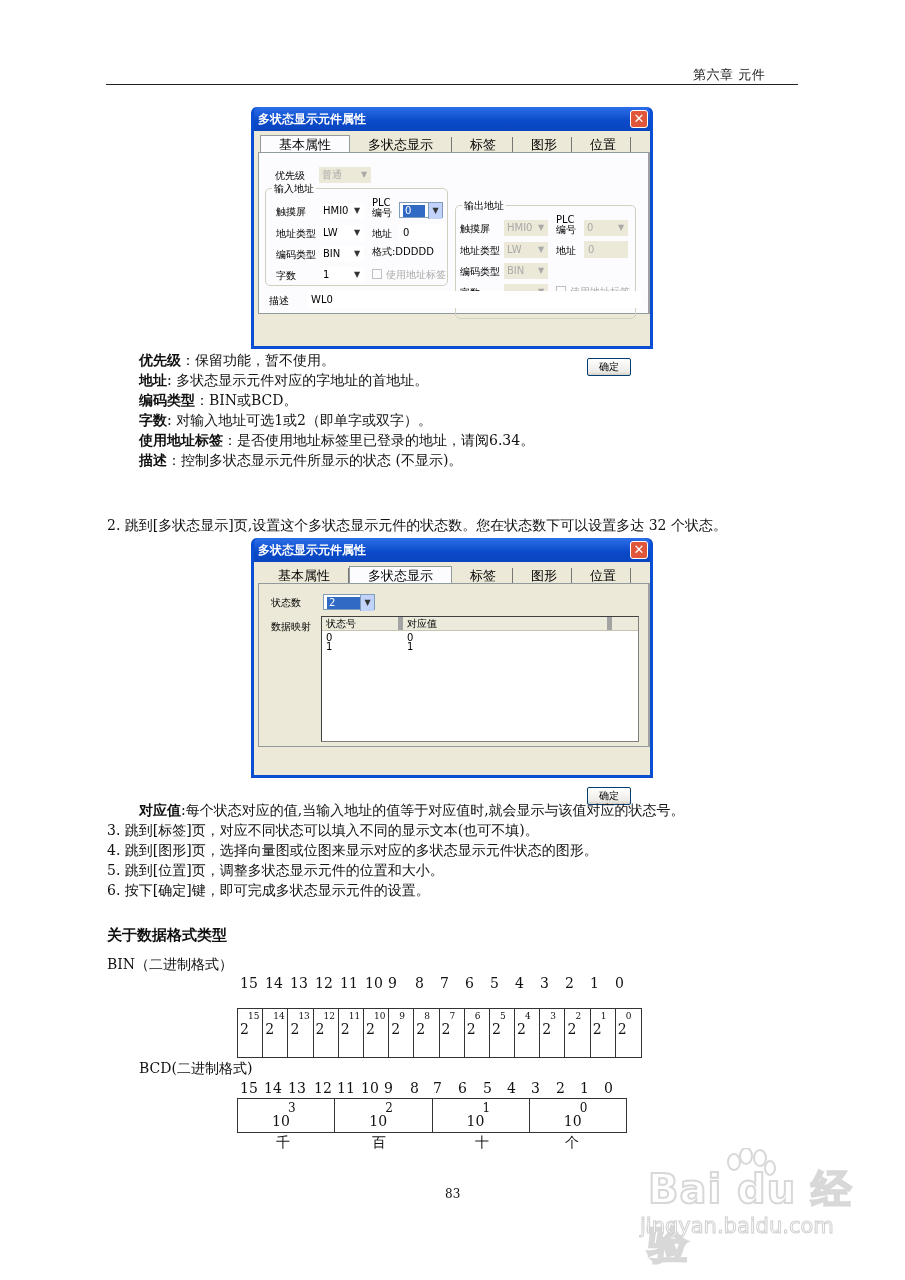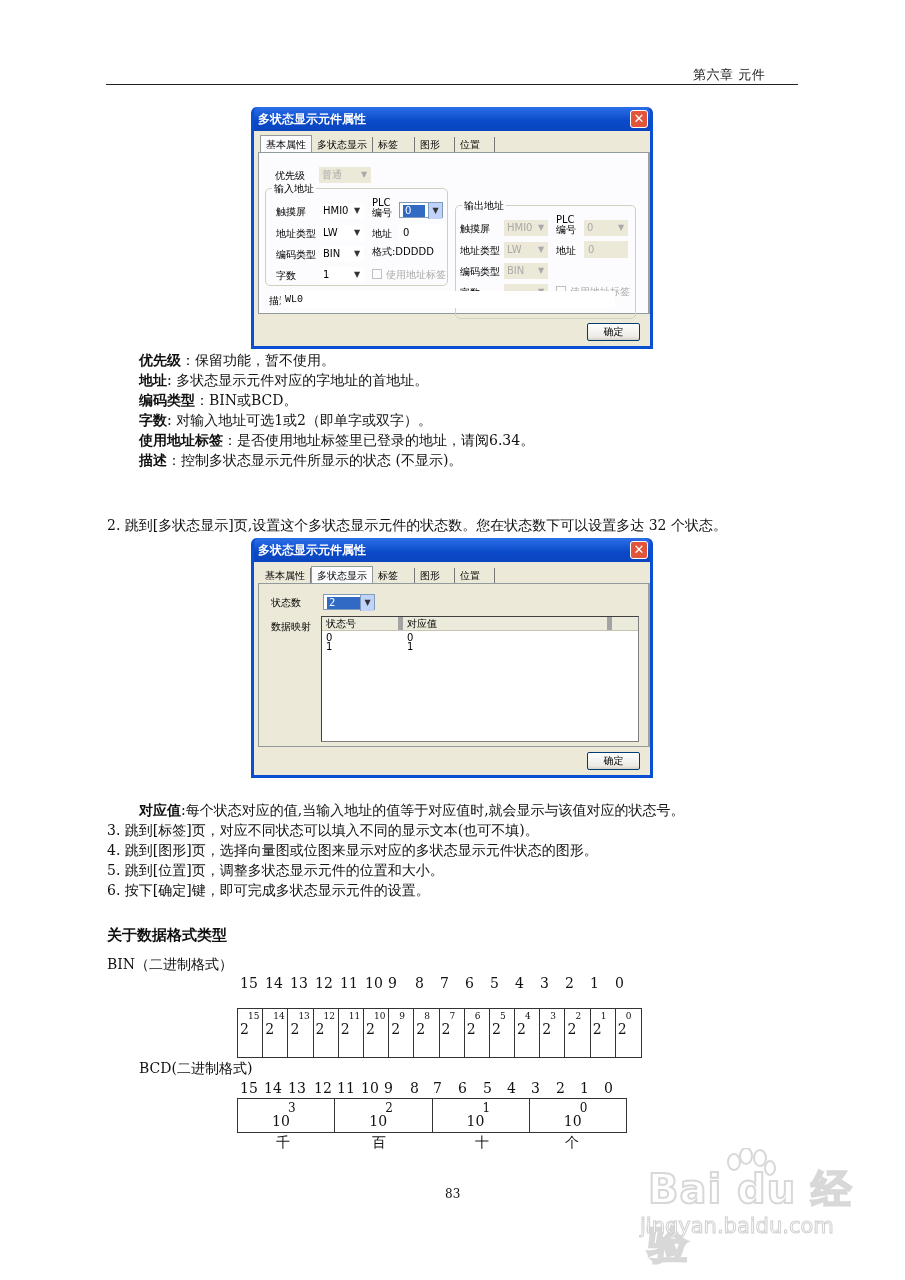--- a/index.html
+++ b/index.html
@@ -10,38 +10,38 @@
   
   .running-head { left: 693px; top: 66px; font-size: 13px; letter-spacing: 0.5px; color: #222; }
   .head-rule { left: 106px; top: 84px; width: 692px; height: 1px; background: #222; }
 
   
   .dlg { background: #0a4fd1; border-radius: 6px 6px 0 0; padding: 0 3px 3px 3px; }
   .dlg-title { height: 24px; background: linear-gradient(#2c6fe8, #0a49c9 60%, #0a45bd); color: #fff; font-family: "DejaVu Sans", sans-serif; font-size: 12px; font-weight: bold; line-height: 24px; padding-left: 4px; position: relative; border-radius: 5px 5px 0 0; }
   .dlg-close { position: absolute; right: 2px; top: 3px; width: 18px; height: 18px; background: #e1553a; border: 1px solid #fff; border-radius: 3px; color: #fff; font-size: 13px; line-height: 15px; text-align: center; font-weight: bold; }
   .dlg-body { background: #ece9d8; position: relative; font-family: "DejaVu Sans", sans-serif; font-size: 10px; color: #000; }
   .tabs { position: absolute; left: 6px; top: 4px; height: 18px; display: flex; }
-  .tab { height: 16px; padding: 0 5px; line-height: 16px; font-size: 10px; border-right: 1px solid #777; margin-top: 2px; }
+  .tab { height: 16px; padding: 0 18px; line-height: 16px; font-size: 13px; border-right: 1px solid #777; margin-top: 2px; }
   .tab.active { background: #fcfcfe; border: 1px solid #919b9c; border-bottom: none; margin-top: 0; height: 18px; line-height: 18px; }
   .panel { position: absolute; left: 4px; top: 21px; background: #fcfcfe; border: 1px solid #919b9c; border-right: 2px solid #a0a0a0; }
   .field-label { position: absolute; font-size: 10px; white-space: nowrap; }
   .combo { position: absolute; height: 16px; background: #fff; font-size: 10px; line-height: 16px; padding-left: 3px; }
   .combo .arr { position: absolute; right: 0; top: 0; width: 14px; height: 16px; text-align: center; font-size: 8px; line-height: 16px; color: #333; }
   .combo.disabled { background: #ece9d8; color: #aaa; }
   .combo.disabled .arr { color: #aaa; }
   .combo.selected { border: 1px solid #7f9db9; }
   .combo.selected .val { display: inline-block; background: #316ac5; color: #fff; padding: 0 2px; height: 12px; line-height: 12px; margin-top: 1px; }
   .combo.selected .arr { background: #c1d3fb; border-left: 1px solid #7f9db9; }
   .textbox { position: absolute; height: 17px; background: #fff; font-size: 10px; line-height: 17px; padding-left: 4px; }
   .textbox.disabled { background: #ece9d8; color: #aaa; }
   .groupbox { position: absolute; border: 1px solid #d0d0bf; border-radius: 5px; }
   .groupbox .gb-title { position: absolute; left: 6px; top: -7px; background: #fcfcfe; padding: 0 2px; font-size: 10px; }
   .checkbox { position: absolute; font-size: 10px; color: #aaa; white-space: nowrap; }
   .checkbox .box { display: inline-block; width: 10px; height: 10px; border: 1px solid #c0c0c0; vertical-align: -1px; margin-right: 4px; }
-  .ok-btn { position: absolute; width: 53px; height: 18px; border: 1px solid #003c74; background: linear-gradient(#fff, #ecebe6 80%, #d6d0c5); font-size: 10px; line-height: 16px; text-align: center; border-radius: 2px; }
+  .ok-btn { position: absolute; width: 44px; height: 18px; border: 1px solid #003c74; background: linear-gradient(#fff, #ecebe6 80%, #d6d0c5); font-size: 10px; line-height: 16px; text-align: center; border-radius: 2px; margin-top: 35px; }
   .grid { position: absolute; background: #fff; border: 1px solid #7f7f7f; border-top-color: #404040; border-left-color: #404040; }
   .grid-head { display: flex; height: 14px; background: #ebeadb; border-bottom: 1px solid #c7c5b2; font-size: 10px; line-height: 14px; }
   .grid-head div { border-right: 5px solid #a3a3a3; padding-left: 4px; }
   .grid-row { display: flex; font-size: 10px; line-height: 9px; height: 9px; }
   .grid-row div { padding-left: 4px; }
 
   
   .para { font-size: 14px; line-height: 20px; white-space: nowrap; }
   .para b { font-weight: bold; }
   .heading { font-size: 15px; font-weight: bold; }
@@ -167,21 +167,21 @@
         <div class="combo disabled" style="left:48px; top:78px; width:44px;">
           <span></span>
           <span class="arr">▼</span>
         </div>
         <div class="checkbox" style="left:100px; top:79px;">
           <span class="box"></span><span>使用地址标签</span>
         </div>
       </div>
 
       <div class="field-label" style="left:10px; top:141px;">描述</div>
-      <div class="textbox" style="left:22px; top:138px; width:334px;font-family:Liberation Mono, monospace;">WL0</div>
+      <div class="textbox" style="left:48px; top:138px; width:334px;">WL0</div>
     </div>
     <div class="ok-btn" style="left:333px; top:192px;">确定</div>
   </div>
 </div>
 
 <div class="abs" style="left:139px; top:350px;">
   <div class="para"><b>优先级</b><span>：</span><span>保留功能，暂不使用。</span></div>
   <div class="para"><b>地址</b><span>: </span><span>多状态显示元件对应的字地址的首地址。</span></div>
   <div class="para"><b>编码类型</b><span>：</span><span>BIN或BCD。</span></div>
   <div class="para"><b>字数</b><span>: </span><span>对输入地址可选1或2（即单字或双字）。</span></div>

